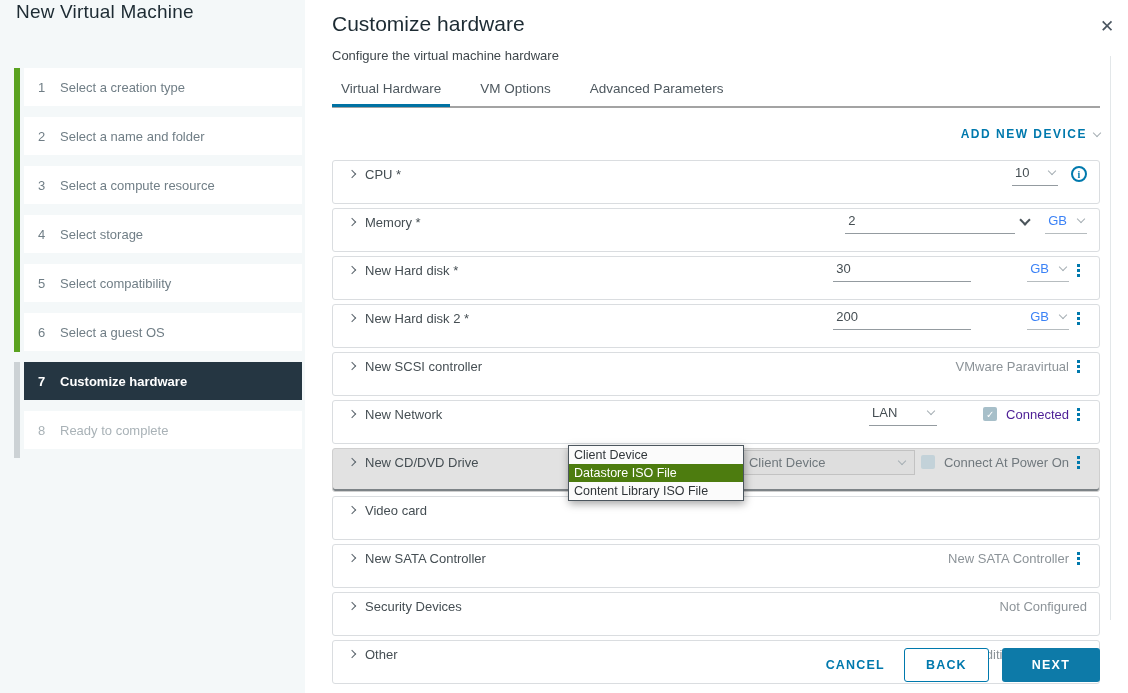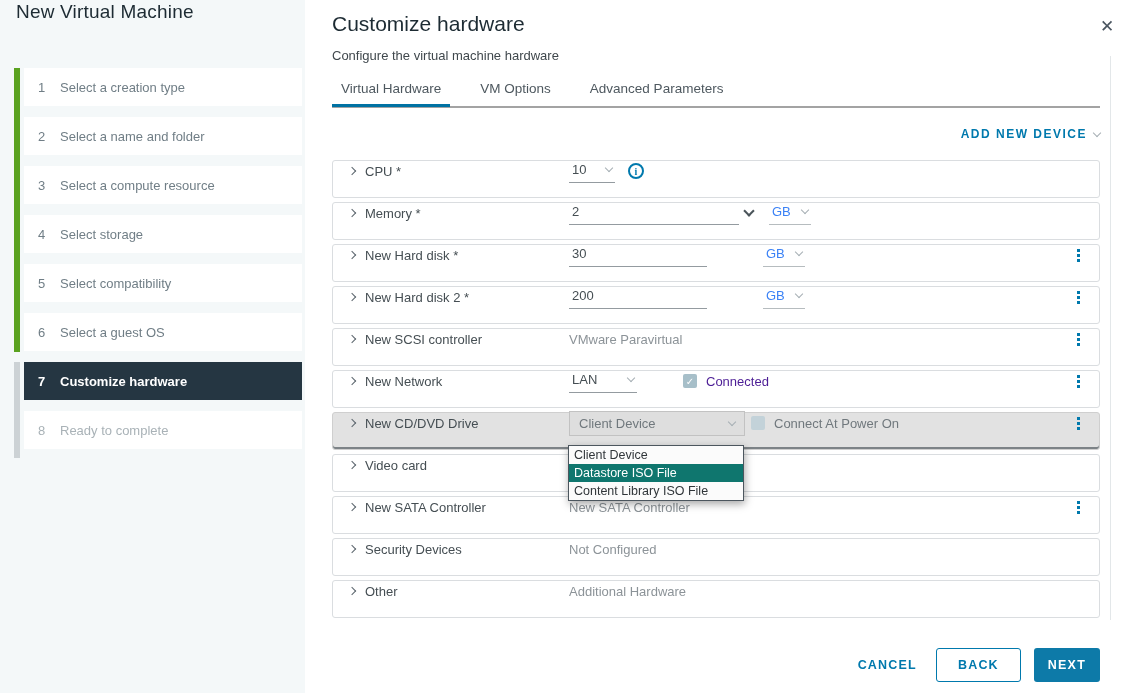--- a/index.html
+++ b/index.html
@@ -27,24 +27,24 @@
 
   .tabs { display:flex; gap:21px; margin-top:12px; border-bottom:2px solid #a3a3a3; }
   .tab { padding:6px 9px 8px; font-size:13.5px; color:#4e585f; cursor:pointer; margin-bottom:-1px; }
   .tab.active { border-bottom:3px solid #0072a3; }
 
   .toolbar { height:52px; display:flex; align-items:center; justify-content:flex-end; }
   .add-device { display:flex; align-items:center; gap:7px; color:#0079ad; font-size:12px; font-weight:600; letter-spacing:1.5px; cursor:pointer; }
 
   
   .rows { position:relative; }
-  .row { display:flex; align-items:center; height:38px; margin-bottom:4px; background:#fff; border:1px solid #dadde0; border-radius:3px; padding:0 12px 16px 16px; font-size:13px; }
+  .row { display:flex; align-items:center; height:44px; margin-bottom:4px; background:#fff; border:1px solid #dadde0; border-radius:3px; padding:0 12px 16px 16px; font-size:13px; }
   .row.highlight { background:#e2e2e2; border-color:#cfcfcf; box-shadow:inset 0 -2px 0 #7d8387; }
   .row-label { flex:0 0 220px; display:flex; align-items:center; gap:10px; color:#454e53; }
-  .row-ctl { flex:1; display:flex; align-items:center; }
+  .row-ctl { flex:1; display:flex; align-items:center;justify-content:flex-end; }
   .val-text { color:#8c9398; }
 
   .chev-r { display:inline-block; width:6px; height:6px; border:solid #5a646c; border-width:1.5px 1.5px 0 0; transform:rotate(45deg); flex:0 0 6px; }
   .chev-d { display:inline-block; width:6px; height:6px; border:solid #a6afb4; border-width:1.5px 1.5px 0 0; transform:rotate(135deg); margin-top:-3px; }
   .chev-d.big { width:8px; height:8px; border-color:#4a545a; border-width:2px 2px 0 0; margin:-5px 0 0 6px; }
 
   .usel { display:flex; align-items:center; justify-content:space-between; border-bottom:1px solid #949ba0; padding:2px 3px 5px; color:#454e53; }
   .uinput { border-bottom:1px solid #949ba0; padding:2px 3px 5px; color:#454e53; }
   .unit { display:flex; align-items:center; gap:11px; border-bottom:1px solid #b6bcbf; padding:2px 3px 5px; color:#3b82f6; }
 
@@ -57,28 +57,28 @@
   .cb-label.dim { color:#70787d; }
 
   .boxsel { width:176px; height:25px; background:#dedede; border:1px solid #c2c2c2; display:flex; align-items:center; justify-content:space-between; padding:0 9px; color:#70787d; }
 
   .kebab { margin-left:auto; width:18px; display:flex; flex-direction:column; align-items:center; gap:2px; cursor:pointer; padding:2px 0; }
   .kebab i { width:3px; height:3px; background:#0079ad; display:block; }
 
   
   .dropdown { position:absolute; left:236px; top:285px; width:176px; background:#fbfbfb; border:1px solid #4c565e; box-shadow:1px 3px 8px rgba(0,0,0,.35); z-index:5; }
   .dd-opt { height:18px; line-height:18px; padding-left:5px; font-size:12.5px; color:#303539; cursor:pointer; background:#fbfbfb; }
-  .dd-opt.selected { background:#0f766e; color:#fff; }
+  .dd-opt.selected { background:#4d7c0f; color:#fff; }
 
   
   .footer { position:absolute; right:28px; bottom:11px; display:flex; align-items:center; gap:13px; }
   .btn { font-size:12.5px; font-weight:600; letter-spacing:1.2px; border-radius:3px; cursor:pointer; }
   .btn.link { color:#0079ad; padding:10px 6px; }
   .btn.outline { color:#0079ad; border:1px solid #0079ad; padding:9px 21px; background:#fff; }
-  .btn.primary { color:#fff; background:#0d7aa8; padding:10px 14px; }
+  .btn.primary { color:#fff; background:#0d7aa8; padding:10px 30px; }
 
   .scroll-line { position:absolute; right:17px; top:56px; width:1px; height:564px; background:#e3e7e9; }
 </style>
 </head>
 <body>
 
 <div id="app">
 
   <div class="sidebar">
     <div class="sidebar-title">New Virtual Machine</div>

